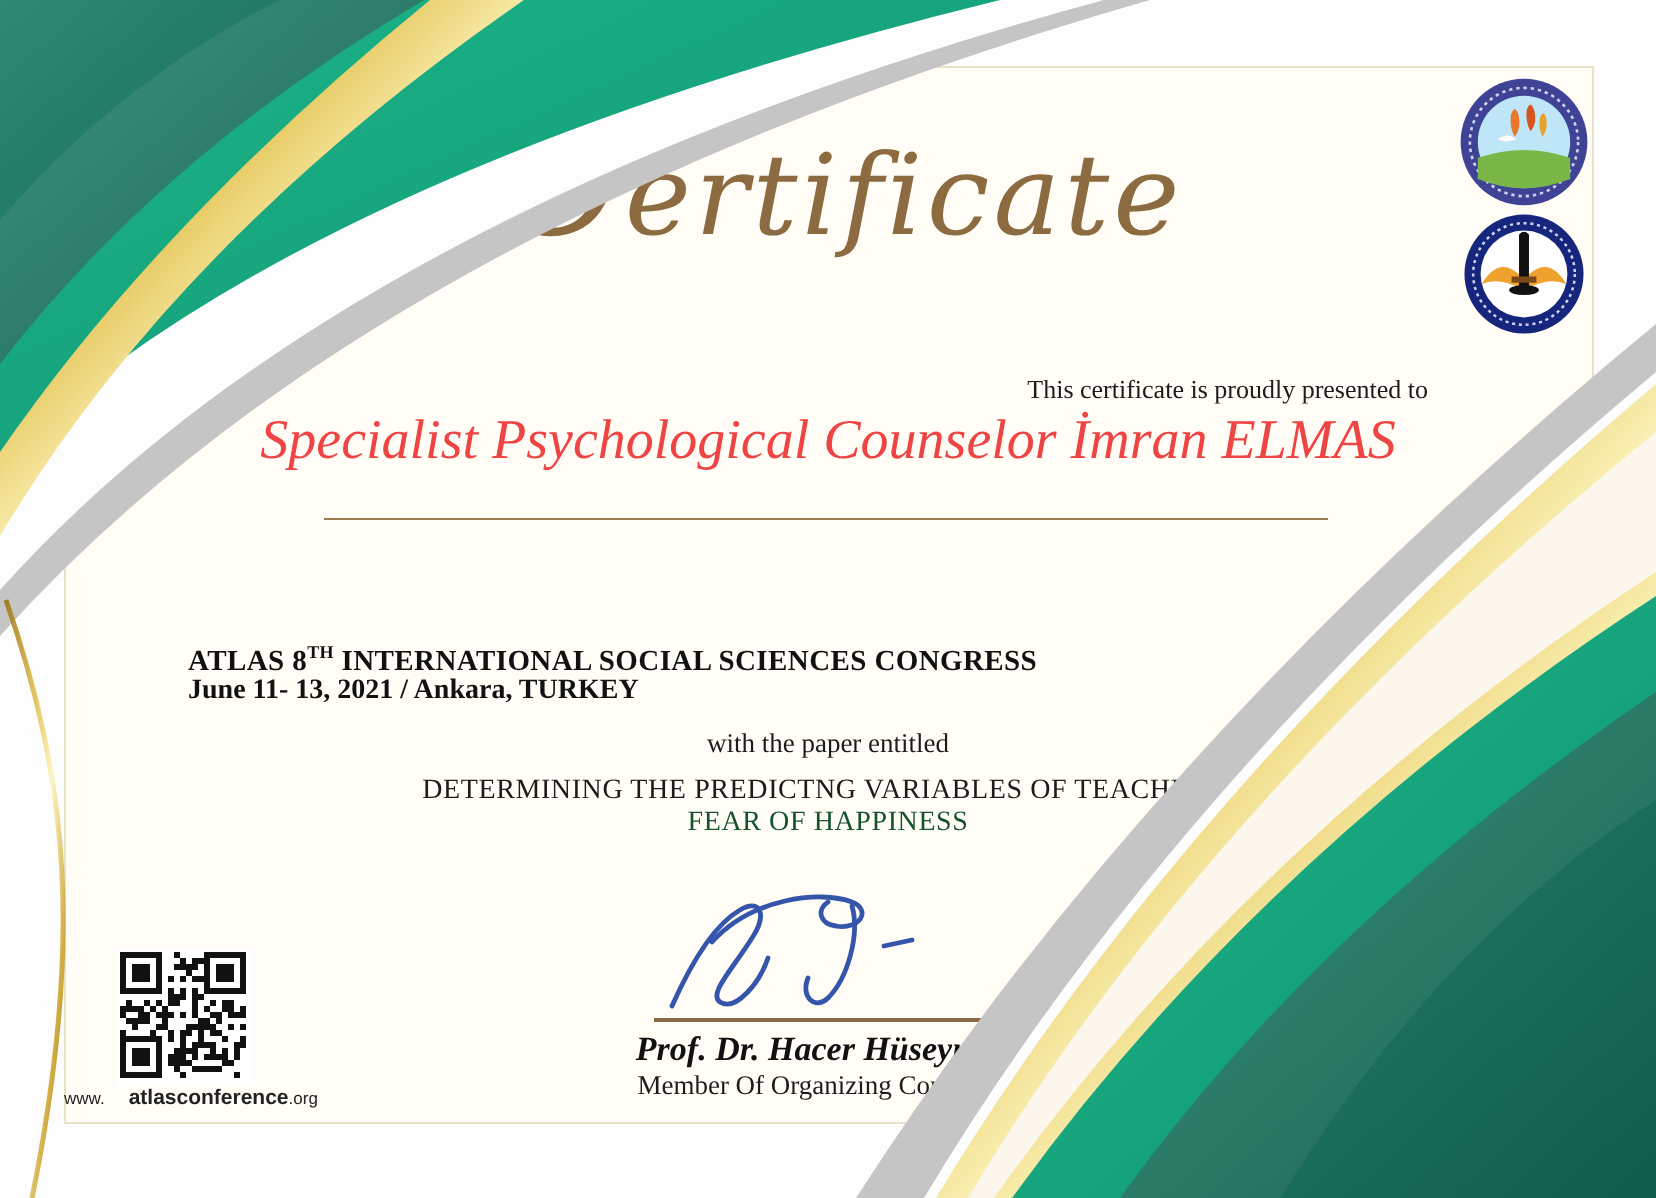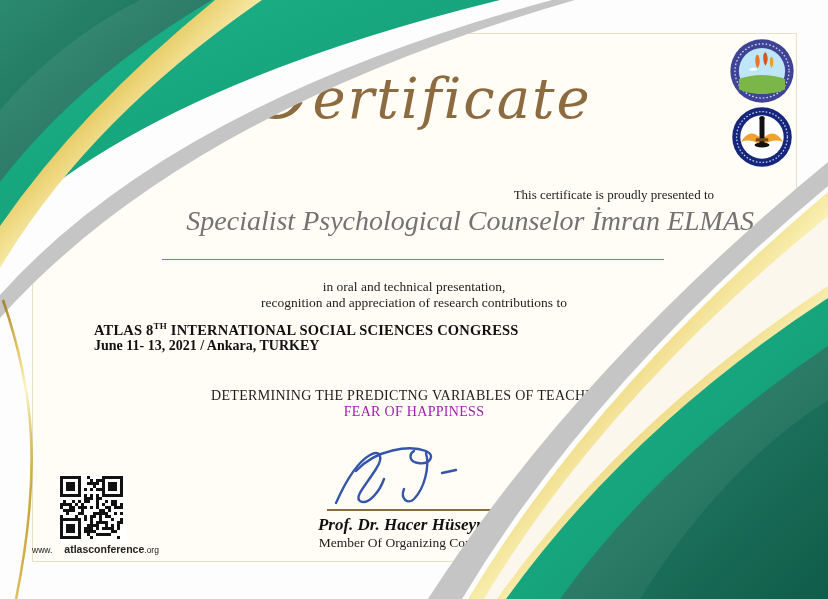--- a/index.html
+++ b/index.html
@@ -22,39 +22,39 @@
     font-size:56px;line-height:1.15;color:#8d6b40;letter-spacing:2px;
   }
   .cert-title::first-letter{font-size:1.45em;}
   .cert-subtitle{
     position:absolute;left:343px;top:118px;width:360px;text-align:center;
     font-size:30px;color:#8d6b40;letter-spacing:1px;
   }
   
   .presented{position:absolute;left:114px;top:187px;width:600px;text-align:right;
     font-size:13px;color:#1c1c1c;}
-  .recipient{position:absolute;left:74px;top:205px;width:680px;text-align:right;
-    font-style:italic;font-size:28px;color:#737373;}
+  .recipient{position:absolute;left:74px;top:205px;width:680px;text-align:center;
+    font-style:italic;font-size:28px;color:#ef4444;}
   .recipient-line{position:absolute;left:162px;top:259px;width:502px;height:0;
     border-top:1px solid #9a7b4f;}
   .recog1{position:absolute;left:114px;top:279px;width:600px;text-align:center;
     font-size:13.5px;color:#1c1c1c;}
   .recog2{position:absolute;left:114px;top:295px;width:600px;text-align:center;
     font-size:13.5px;color:#1c1c1c;}
   .congress{position:absolute;left:94px;top:321px;width:640px;text-align:left;
     font-size:14.5px;font-weight:bold;color:#111;letter-spacing:.2px;}
   .congress sup{font-size:9px;}
   .congress-date{position:absolute;left:94px;top:338px;width:640px;text-align:left;
     font-size:14px;font-weight:bold;color:#111;}
   .paper-intro{position:absolute;left:114px;top:364px;width:600px;text-align:center;
     font-size:13.5px;color:#1c1c1c;}
   .paper-t1{position:absolute;left:94px;top:388px;width:640px;text-align:center;
     font-size:14px;color:#1c1c1c;letter-spacing:.3px;}
   .paper-t2{position:absolute;left:94px;top:404px;width:640px;text-align:center;
-    font-size:14px;color:#a21caf;letter-spacing:.3px;}
+    font-size:14px;color:#14532d;letter-spacing:.3px;}
   
   #sig-svg{position:absolute;left:318px;top:441px;}
   .sig-line{position:absolute;left:327px;top:509px;width:176px;height:0;
     border-top:2px solid #8a6a42;}
   .signer-name{position:absolute;left:214px;top:515px;width:400px;text-align:center;
     font-size:17px;font-weight:bold;font-style:italic;color:#111;}
   .signer-role{position:absolute;left:214px;top:535px;width:400px;text-align:center;
     font-size:13.5px;color:#1c1c1c;}
   
   #qr-box{position:absolute;left:58px;top:474px;width:69px;height:69px;background:#fff;
@@ -73,26 +73,25 @@
 <div id="stage">
 
   <div id="panel"></div>
 
   <div class="cert-title">Certificate</div>
 
   <div class="presented">This certificate is proudly presented to</div>
   <div class="recipient">Specialist Psychological Counselor İmran ELMAS</div>
   <div class="recipient-line"></div>
 
-  <div class="recog1">in oral and technical presentation,</div>
-  <div class="recog2">recognition and appreciation of research contributions to</div>
 
   <div class="congress"><span>ATLAS 8</span><sup>TH</sup><span> INTERNATIONAL SOCIAL SCIENCES CONGRESS</span></div>
   <div class="congress-date">June 11- 13, 2021 / Ankara, TURKEY</div>
 
+  <div class="paper-intro">with the paper entitled</div>
   <div class="paper-t1">DETERMINING THE PREDICTNG VARIABLES OF TEACHERS’</div>
   <div class="paper-t2">FEAR OF HAPPINESS</div>
 
   <svg id="sig-svg" width="150" height="70" viewBox="0 0 150 70">
     <g fill="none" stroke="#2b4da8" stroke-width="2.4" stroke-linecap="round" opacity="0.95">
       <path d="M18,62 C26,44 38,22 52,14 C62,8 66,16 58,28 C48,44 36,56 42,60 C50,65 62,50 66,38"></path>
       <path d="M38,30 C58,8 92,4 108,10 C118,14 112,24 100,22 C92,21 90,14 96,10"></path>
       <path d="M108,12 C112,26 106,48 96,58 C90,64 82,58 86,48"></path>
       <path d="M124,32 L138,29"></path>
     </g>

